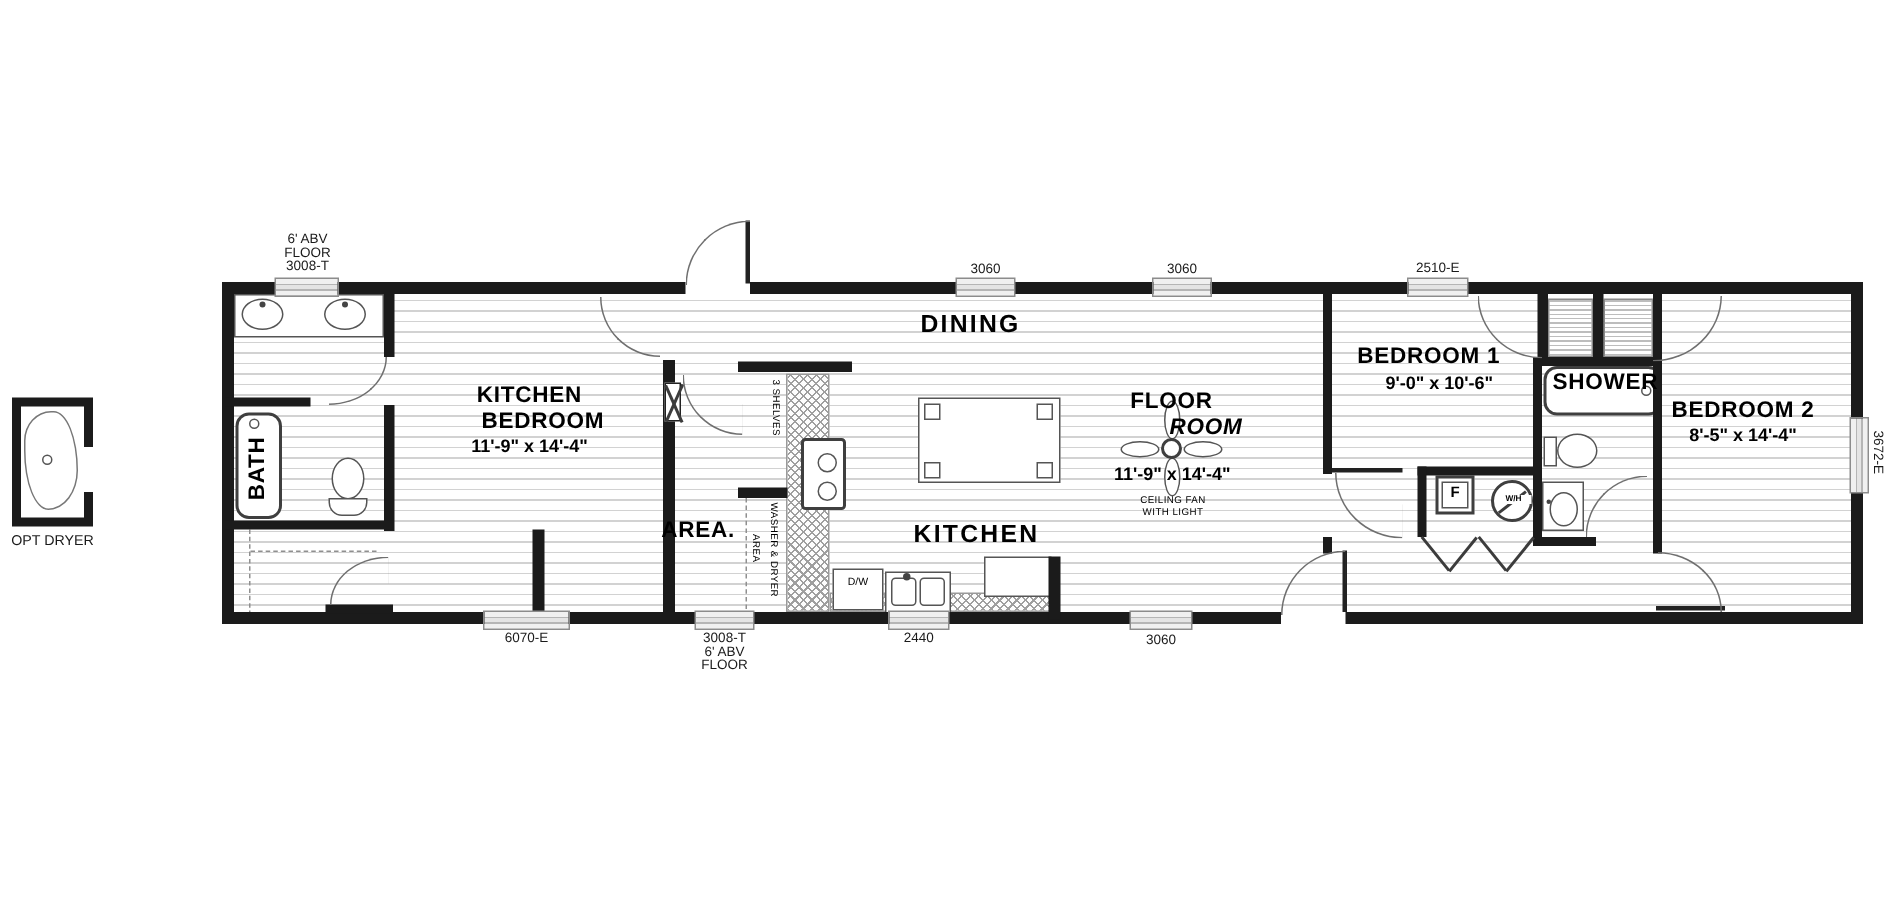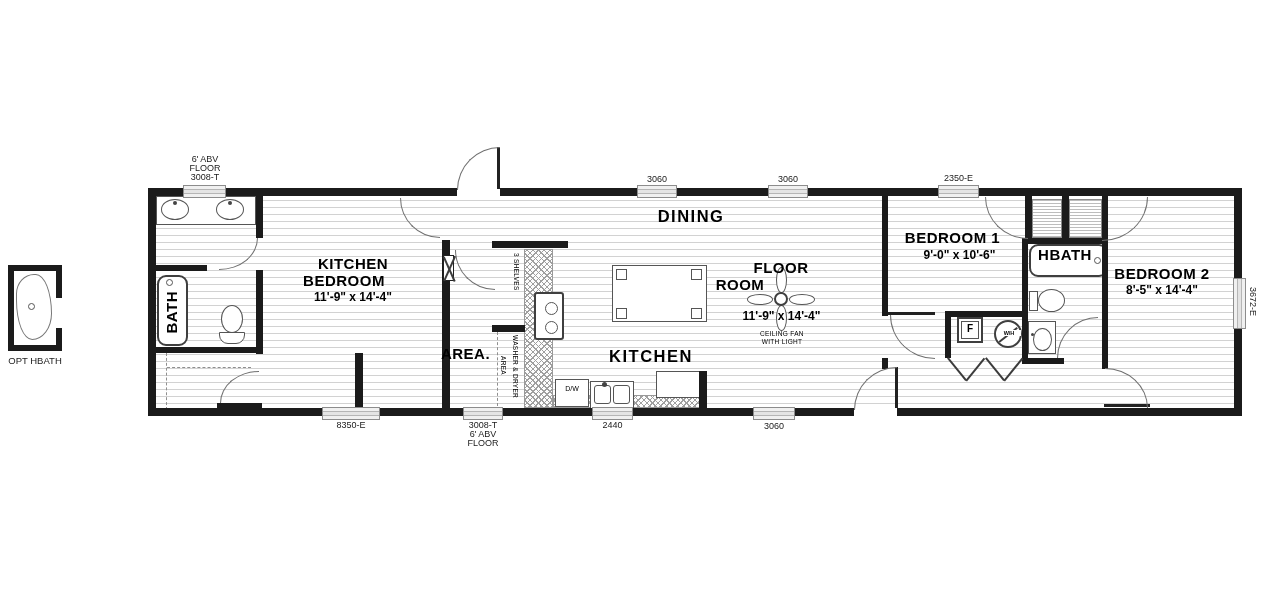--- a/index.html
+++ b/index.html
@@ -168,53 +168,53 @@
   <div class="leaf" style="left:895px;top:367px;width:3px;height:41px;"></div>
   <div class="arc tl" style="left:854px;top:367px;width:43px;height:43px;"></div>
   <div class="leaf" style="left:888px;top:312px;width:47px;height:3px;"></div>
   <div class="arc bl" style="left:890px;top:315px;width:45px;height:44px;"></div>
   <div class="arc bl" style="left:985px;top:197px;width:43px;height:42px;"></div>
   <div class="arc br" style="left:1102px;top:197px;width:46px;height:44px;"></div>
   <div class="arc tl" style="left:1057px;top:317px;width:41px;height:41px;"></div>
   <div class="leaf" style="left:1104px;top:404px;width:46px;height:3px;"></div>
   <div class="arc tr" style="left:1105px;top:368px;width:43px;height:40px;"></div>
 
-  <div class="wlbl" style="left:0px;top:356px;width:70px;font-size:9.5px;">OPT HBATH</div>
+  <div class="wlbl" style="left:0px;top:356px;width:70px;font-size:9.5px;">OPT DRYER</div>
 
   <div class="wlbl" style="left:175px;top:155px;width:60px;">6' ABV</div>
   <div class="wlbl" style="left:175px;top:164px;width:60px;">FLOOR</div>
   <div class="wlbl" style="left:175px;top:173px;width:60px;">3008-T</div>
   <div class="wlbl" style="left:637px;top:175px;width:40px;">3060</div>
   <div class="wlbl" style="left:768px;top:175px;width:40px;">3060</div>
-  <div class="wlbl" style="left:938px;top:174px;width:41px;">2350-E</div>
-  <div class="wlbl" style="left:322px;top:421px;width:58px;">8350-E</div>
+  <div class="wlbl" style="left:938px;top:174px;width:41px;">2510-E</div>
+  <div class="wlbl" style="left:322px;top:421px;width:58px;">6070-E</div>
   <div class="wlbl" style="left:458px;top:421px;width:50px;">3008-T</div>
   <div class="wlbl" style="left:458px;top:430px;width:50px;">6' ABV</div>
   <div class="wlbl" style="left:458px;top:439px;width:50px;">FLOOR</div>
   <div class="wlbl" style="left:592px;top:421px;width:41px;">2440</div>
   <div class="wlbl" style="left:753px;top:422px;width:42px;">3060</div>
   <div class="wlbl" style="left:1231px;top:297px;width:42px;transform:rotate(90deg);">3672-E</div>
 
   <div class="lbl rm" style="left:142px;top:304px;width:60px;transform:rotate(-90deg);">BATH</div>
   <div class="lbl rm" style="left:303px;top:256px;width:100px;">KITCHEN</div>
-  <div class="lbl rm" style="left:294px;top:273px;width:100px;">BEDROOM</div>
+  <div class="lbl rm" style="left:312px;top:273px;width:100px;">BEDROOM</div>
   <div class="lbl dims" style="left:288px;top:291px;width:130px;">11'-9" x  14'-4"</div>
   <div class="lbl rm" style="left:438px;top:346px;width:55px;">AREA.</div>
   <div class="lbl tiny vtext" style="left:507px;top:253px;width:12px;height:76px;">3 SHELVES</div>
   <div class="lbl tiny vtext" style="left:507px;top:335px;width:11px;height:74px;">WASHER &amp; DRYER</div>
   <div class="lbl tiny vtext" style="left:495px;top:356px;width:11px;height:26px;">AREA</div>
   <div class="lbl" style="left:556px;top:385px;width:32px;font-size:7px;font-weight:400;">D/W</div>
   <div class="lbl rmbig" style="left:608px;top:347px;width:86px;">KITCHEN</div>
-  <div class="lbl rmbig" style="left:640px;top:207px;width:102px;">DINING</div>
+  <div class="lbl rmbig" style="left:596px;top:207px;width:102px;">DINING</div>
   <div class="lbl rm" style="left:739px;top:260px;width:84px;">FLOOR</div>
-  <div class="lbl rm" style="left:698px;top:277px;width:84px;">ROOM</div>
+  <div class="lbl rm" style="left:762px;top:277px;width:84px;font-style:italic;">ROOM</div>
   <div class="lbl dims" style="left:728px;top:310px;width:107px;">11'-9" x  14'-4"</div>
   <div class="lbl tiny" style="left:751px;top:330px;width:62px;text-align:center;">CEILING FAN</div>
   <div class="lbl tiny" style="left:751px;top:338px;width:62px;text-align:center;">WITH LIGHT</div>
   <div class="lbl rm" style="left:899px;top:230px;width:107px;">BEDROOM 1</div>
   <div class="lbl dims" style="left:906px;top:249px;width:107px;">9'-0" x  10'-6"</div>
-  <div class="lbl rm" style="left:1035px;top:247px;width:60px;">HBATH</div>
+  <div class="lbl rm" style="left:1035px;top:247px;width:60px;">SHOWER</div>
   <div class="lbl rm" style="left:1112px;top:266px;width:100px;">BEDROOM 2</div>
   <div class="lbl dims" style="left:1116px;top:284px;width:92px;">8'-5" x  14'-4"</div>
   <div class="lbl" style="left:957px;top:323px;width:26px;font-size:10px;">F</div>
   <div class="lbl" style="left:997px;top:330px;width:24px;font-size:5.5px;background:#fff;">W/H</div>
 
 </div>
 
 </body></html>

